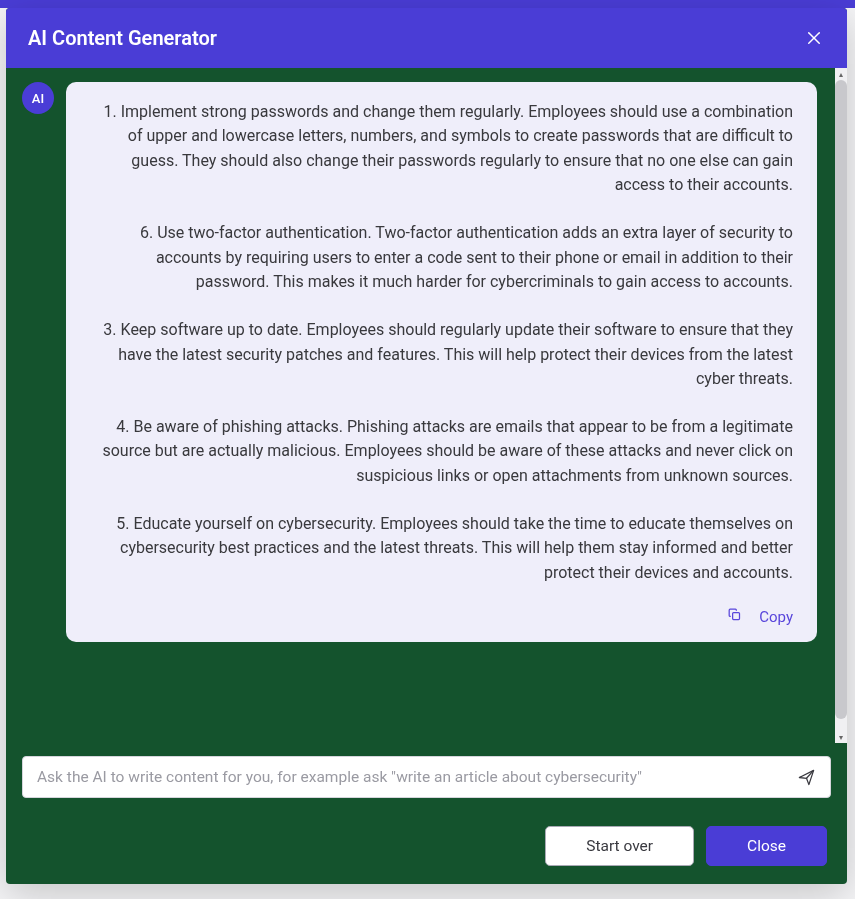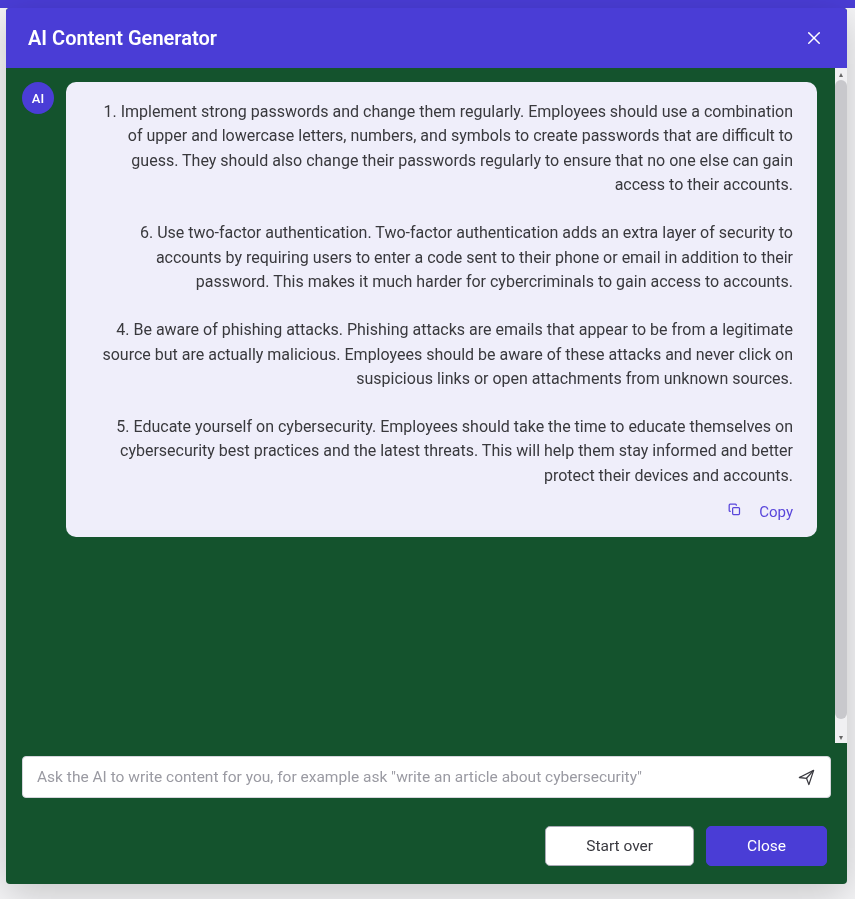--- a/index.html
+++ b/index.html
@@ -185,21 +185,21 @@
     .ai-message .message-text p:last-of-type {
       margin-bottom: 14px;
     }
     .copy-link {
       display: inline-flex;
       align-items: center;
       gap: 17px;
       color: #5946db;
       font-size: 15px;
       cursor: pointer;
-      margin-top: 0;
+      margin-top: 8px;
     }
     .copy-link svg {
       width: 15px;
       height: 15px;
     }
     .input-area {
       padding: 12px 16px 14px 16px;
       border-top: 1px solid transparent;
     }
     .input-wrapper {
@@ -278,20 +278,21 @@
   </div>
 
   <div class="modal-body">
 
     <div class="message-row ai-message">
       <div class="avatar ai">AI</div>
       <div class="message-content">
         <div class="message-text">
           <p>1. Implement strong passwords and change them regularly. Employees should use a combination of upper and lowercase letters, numbers, and symbols to create passwords that are difficult to guess. They should also change their passwords regularly to ensure that no one else can gain access to their accounts.</p>
           <p>6. Use two-factor authentication. Two-factor authentication adds an extra layer of security to accounts by requiring users to enter a code sent to their phone or email in addition to their password. This makes it much harder for cybercriminals to gain access to accounts.</p>
+          <p>3. Keep software up to date. Employees should regularly update their software to ensure that they have the latest security patches and features. This will help protect their devices from the latest cyber threats.</p>
           <p>4. Be aware of phishing attacks. Phishing attacks are emails that appear to be from a legitimate source but are actually malicious. Employees should be aware of these attacks and never click on suspicious links or open attachments from unknown sources.</p>
           <p>5. Educate yourself on cybersecurity. Employees should take the time to educate themselves on cybersecurity best practices and the latest threats. This will help them stay informed and better protect their devices and accounts.</p>
         </div>
         <div class="copy-link">
           <span>
             <svg viewBox="0 0 24 24" fill="none" stroke="#5946db" stroke-width="2">
               <rect x="9" y="9" width="11" height="11" rx="1.5"></rect>
               <path d="M6 15 H5 a1.5 1.5 0 0 1 -1.5 -1.5 V5 A1.5 1.5 0 0 1 5 3.5 h8.5 A1.5 1.5 0 0 1 15 5 v1"></path>
             </svg>
           </span>

